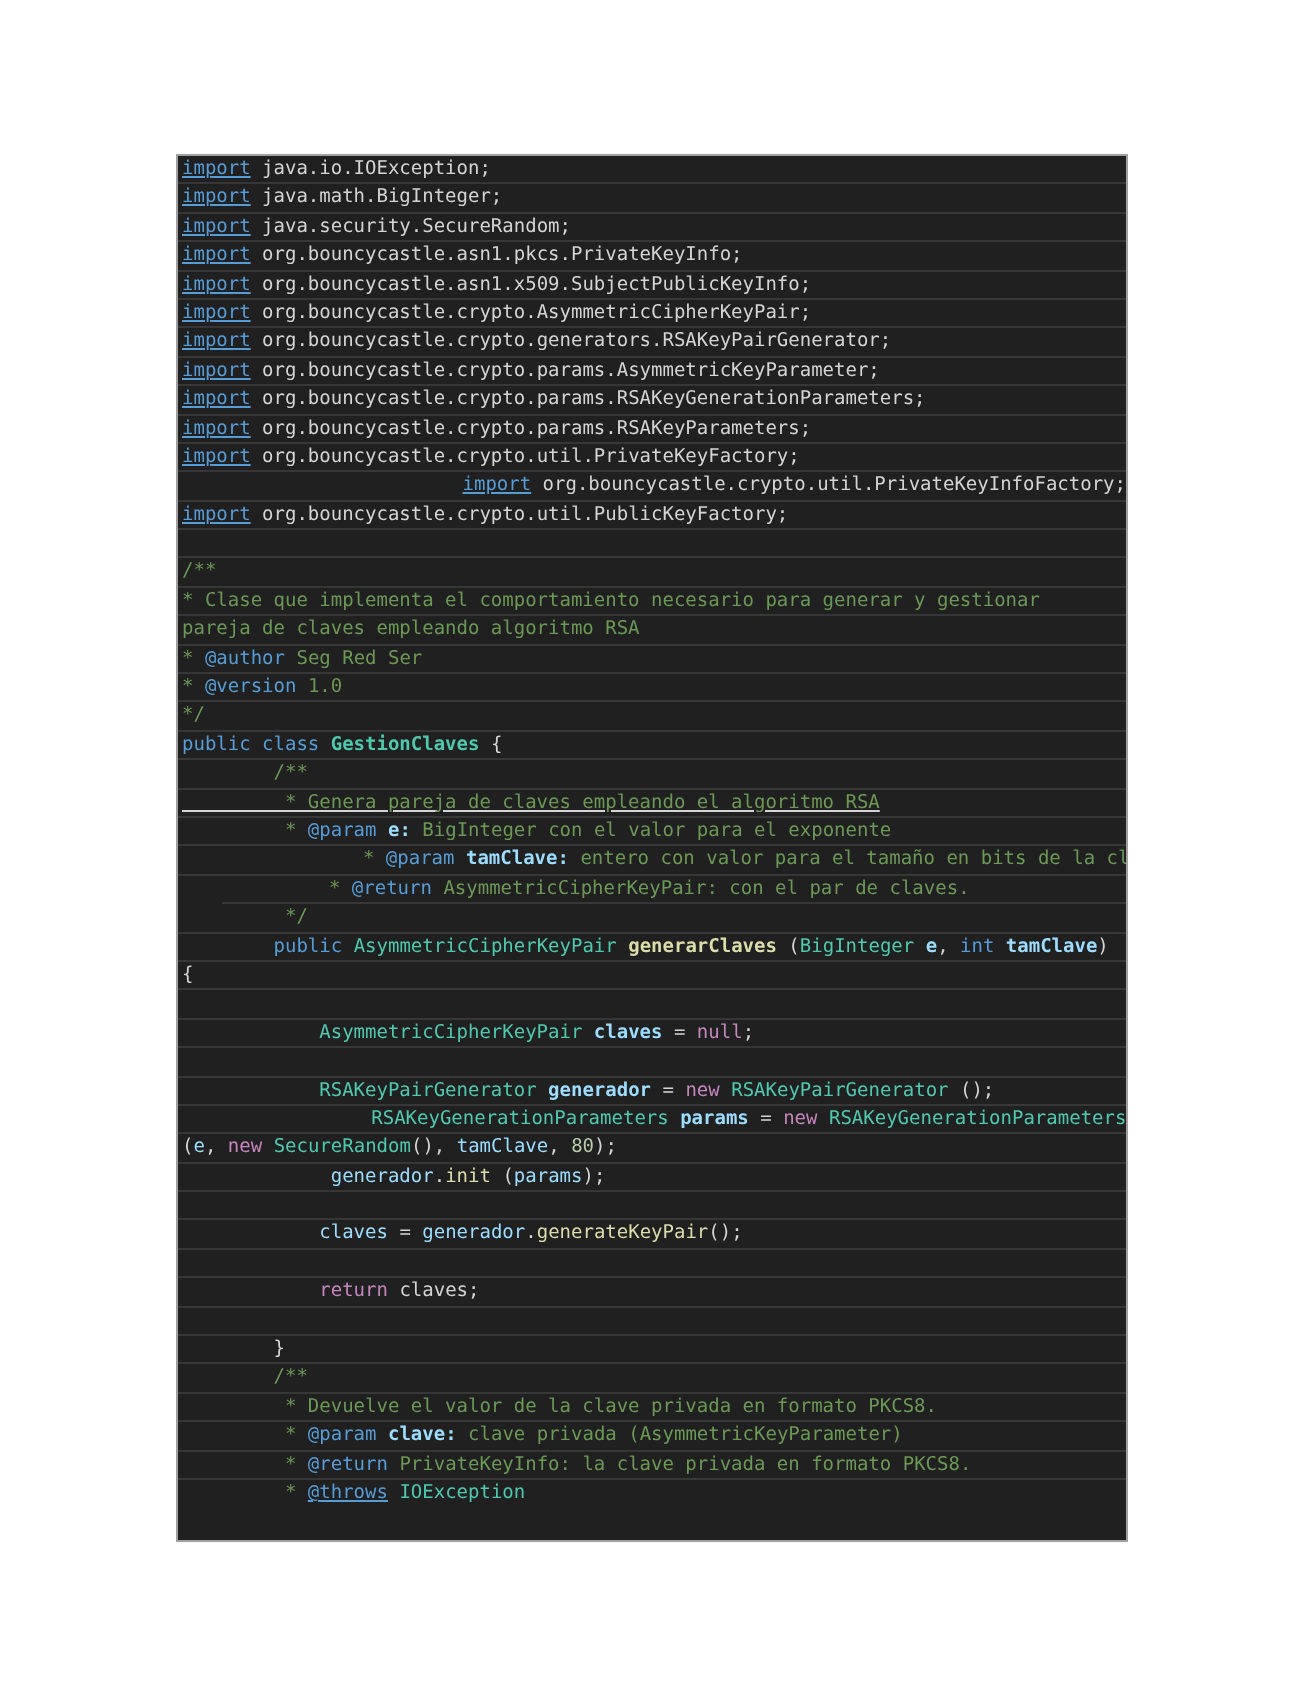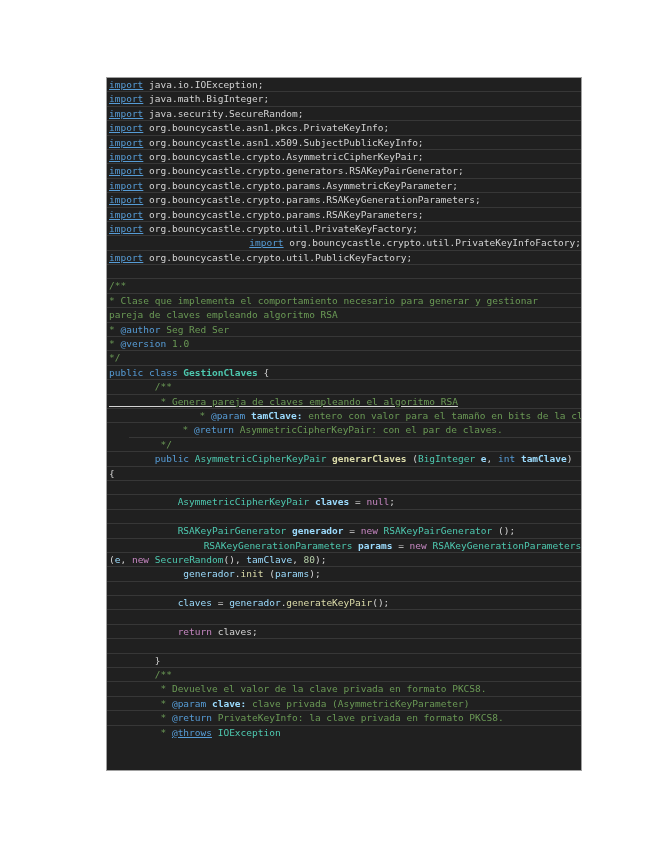--- a/index.html
+++ b/index.html
@@ -12,21 +12,21 @@
   }
   .page {
     position: relative;
     width: 655px;
     height: 848px;
     background: #ffffff;
     overflow: hidden;
   }
   .code-block {
     position: absolute;
-    left: 106px;
+    left: 88px;
     top: 77px;
     width: 476px;
     height: 694px;
     box-sizing: border-box;
     border: 1.5px solid #a0a0a0;
     background: #202020;
     overflow: hidden;
   }
   .code-line {
     box-sizing: border-box;
@@ -73,20 +73,21 @@
       <div class="code-line" style="border-bottom-color: rgb(55, 55, 55);">&nbsp;</div>
       <div class="code-line" style="border-bottom-color: rgb(55, 55, 55);"><span class="tok c-comment">/**</span></div>
       <div class="code-line" style="border-bottom-color: rgb(55, 55, 55);"><span class="tok c-comment">* Clase que implementa el comportamiento necesario para generar y gestionar</span></div>
       <div class="code-line" style="border-bottom-color: rgb(55, 55, 55);"><span class="tok c-comment">pareja de claves empleando algoritmo RSA</span></div>
       <div class="code-line" style="border-bottom-color: rgb(55, 55, 55);"><span class="tok c-comment">* </span><span class="tok c-kw">@author</span><span class="tok c-comment"> Seg Red Ser</span></div>
       <div class="code-line" style="border-bottom-color: rgb(55, 55, 55);"><span class="tok c-comment">* </span><span class="tok c-kw">@version</span><span class="tok c-comment"> 1.0</span></div>
       <div class="code-line" style="border-bottom-color: rgb(55, 55, 55);"><span class="tok c-comment">*/</span></div>
       <div class="code-line" style="border-bottom-color: rgb(55, 55, 55);"><span class="tok c-kw">public class </span><span class="tok c-type f-b">GestionClaves</span><span class="tok c-plain"> {</span></div>
       <div class="code-line" style="border-bottom-color: rgb(55, 55, 55);"><span class="tok c-comment">        /**</span></div>
       <div class="code-line" style="border-bottom-color: rgb(55, 55, 55); text-decoration: underline;"><span class="tok c-comment">         * Genera pareja de claves empleando el algoritmo RSA</span></div>
+      <div class="code-line" style="border-bottom-color: rgb(55, 55, 55);"><span class="tok c-comment">         * </span><span class="tok c-kw">@param</span><span class="tok c-comment"> </span><span class="tok c-var f-b">e:</span><span class="tok c-comment"> BigInteger con el valor para el exponente</span></div>
       <div class="code-line" style="border-bottom-color: rgb(55, 55, 55); padding-left: 41px;"><span class="tok c-comment">         * </span><span class="tok c-kw">@param</span><span class="tok c-comment"> </span><span class="tok c-var f-b">tamClave:</span><span class="tok c-comment"> entero con valor para el tamaño en bits de la clave</span></div>
       <div class="code-line" style="border-bottom-color: rgb(55, 55, 55); margin-left: 22px;"><span class="tok c-comment">         * </span><span class="tok c-kw">@return</span><span class="tok c-comment"> AsymmetricCipherKeyPair: con el par de claves.</span></div>
       <div class="code-line" style="border-bottom-color: rgb(55, 55, 55);"><span class="tok c-comment">         */</span></div>
       <div class="code-line" style="border-bottom-color: rgb(55, 55, 55);"><span class="tok c-plain">        </span><span class="tok c-kw">public </span><span class="tok c-type">AsymmetricCipherKeyPair </span><span class="tok c-func f-b">generarClaves</span><span class="tok c-plain"> (</span><span class="tok c-type">BigInteger </span><span class="tok c-var f-b">e</span><span class="tok c-plain">, </span><span class="tok c-kw">int </span><span class="tok c-var f-b">tamClave</span><span class="tok c-plain">)</span></div>
       <div class="code-line" style="border-bottom-color: rgb(55, 55, 55);"><span class="tok c-plain">{</span></div>
       <div class="code-line" style="border-bottom-color: rgb(55, 55, 55);">&nbsp;</div>
       <div class="code-line" style="border-bottom-color: rgb(55, 55, 55);"><span class="tok c-plain">            </span><span class="tok c-type">AsymmetricCipherKeyPair </span><span class="tok c-var f-b">claves</span><span class="tok c-plain"> = </span><span class="tok c-ctrl">null</span><span class="tok c-plain">;</span></div>
       <div class="code-line" style="border-bottom-color: rgb(55, 55, 55);">&nbsp;</div>
       <div class="code-line" style="border-bottom-color: rgb(55, 55, 55);"><span class="tok c-plain">            </span><span class="tok c-type">RSAKeyPairGenerator </span><span class="tok c-var f-b">generador</span><span class="tok c-plain"> = </span><span class="tok c-ctrl">new</span><span class="tok c-plain"> </span><span class="tok c-type">RSAKeyPairGenerator</span><span class="tok c-plain"> ();</span></div>
       <div class="code-line" style="border-bottom-color: rgb(55, 55, 55); padding-left: 28px;"><span class="tok c-plain">            </span><span class="tok c-type">RSAKeyGenerationParameters </span><span class="tok c-var f-b">params</span><span class="tok c-plain"> = </span><span class="tok c-ctrl">new</span><span class="tok c-plain"> </span><span class="tok c-type">RSAKeyGenerationParameters</span></div>

